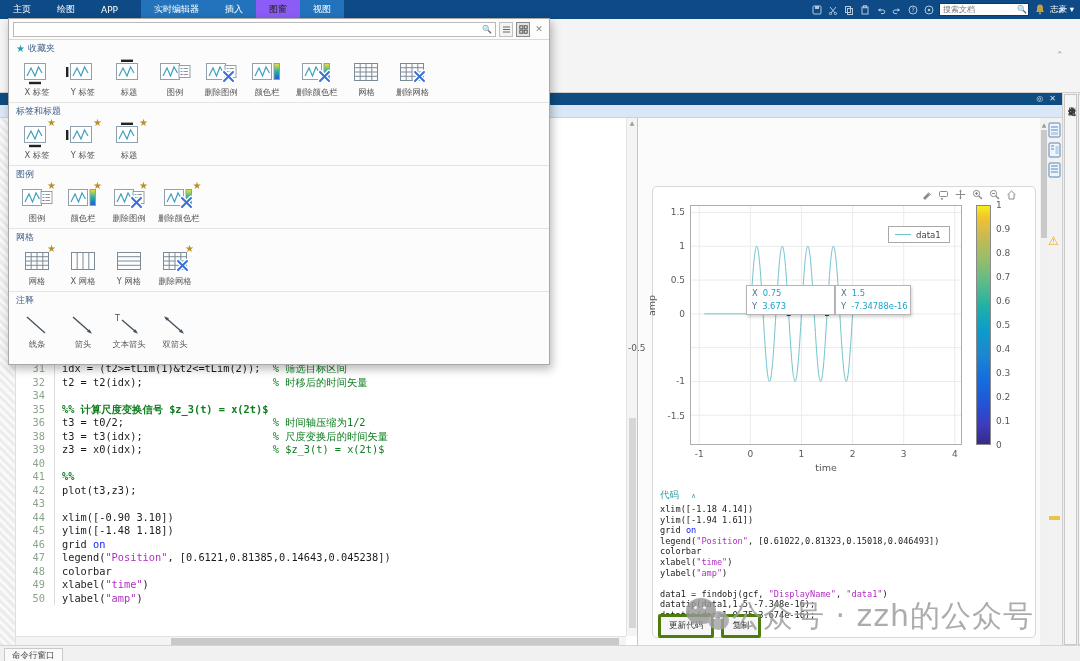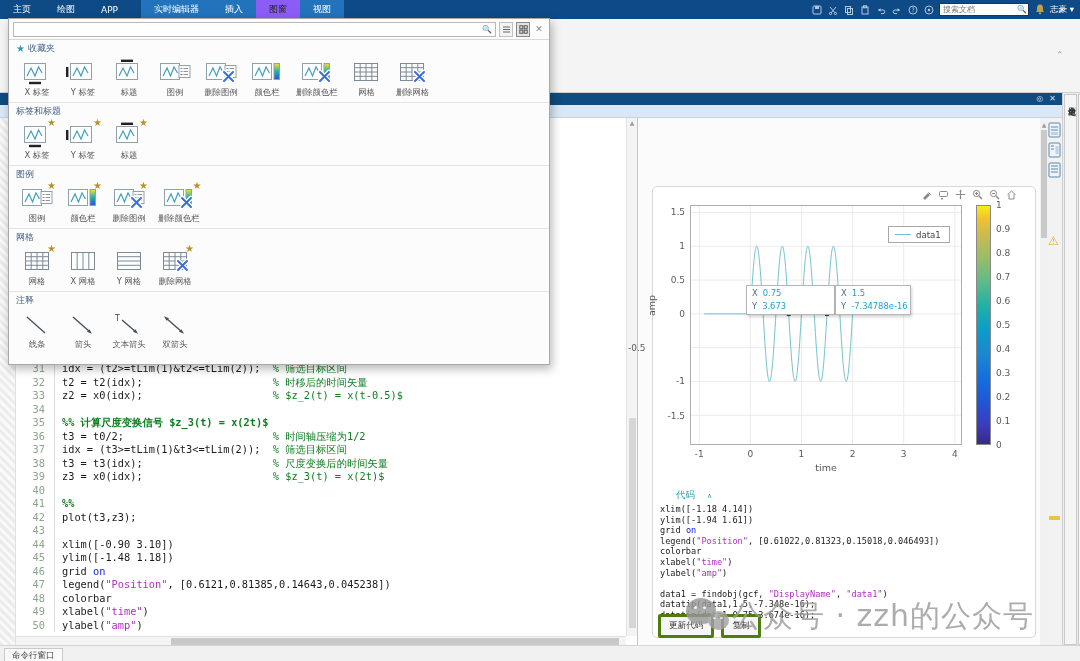--- a/index.html
+++ b/index.html
@@ -71,21 +71,21 @@
   .ticklbl { position:absolute; color:#5a5a5a; font-size:9px; z-index:5; }
   .legendbox { left:888px; top:226px; width:62px; height:17px; border:1px solid #a8a8a8; background:#fff; display:flex; align-items:center; gap:5px; padding:0 6px; z-index:6; }
   .legendbox .sample { width:16px; height:0; border-top:1.3px solid #72c2cd; }
   .legendbox .ltext { font-size:8.6px; color:#444; }
   .cbar { left:976px; top:205px; width:15px; height:240px; border:1px solid #8a8a8a; z-index:4;
     background:linear-gradient(to top,#352a87 0%,#3d3bbd 8%,#2057d8 18%,#1470de 28%,#1d87d0 38%,#0b9dca 48%,#21b1a6 58%,#5dbb8a 68%,#98bd68 78%,#cdba4f 88%,#f2c32f 95%,#f7ef16 100%); }
   .xlabel { left:776px; top:462px; width:100px; text-align:center; color:#555; font-size:9.5px; z-index:5; }
   .ylabel { left:641px; top:300px; color:#555; font-size:9.5px; transform:rotate(-90deg); z-index:5; }
   .datatip { position:absolute; background:#fff; border:1px solid #b5b5b5; box-shadow:1px 2px 3px rgba(0,0,0,.18); padding:1px 5px; z-index:7; font-size:8.4px; line-height:13px; white-space:nowrap; overflow:hidden; }
   .datatip .dl { color:#4d7086; margin-right:5px; } .datatip .dv { color:#1ba3cd; }
-  .codelink { left:660px; top:489px; color:#2b9ca8; font-size:9.5px; z-index:5; display:flex; gap:12px; align-items:center;margin-left:16px; }
+  .codelink { left:660px; top:489px; color:#2b9ca8; font-size:9.5px; z-index:5; display:flex; gap:12px; align-items:center; }
   .figcode { left:660px; top:504px; font-family:"DejaVu Sans Mono","Liberation Mono",monospace; font-size:8.6px; line-height:10.6px; z-index:5; white-space:pre; }
   .figbtns { left:658px; top:614px; display:flex; gap:7px; z-index:5; }
   .figbtn { border:3px solid #4d7c0f; background:#f6f6f6; border-radius:2px; font-size:8.6px; color:#333; padding:3px 8px; }
   .fig-vscroll { left:1040px; top:120px; width:8px; height:523px; background:#f1f1f1; z-index:4; }
   .fig-vthumb { left:1px; top:10px; width:6px; height:108px; background:#c9c9c9; position:absolute; }
 
   
   .outstrip { left:1048px; top:118px; width:14px; height:527px; z-index:4; }
   .outbtn { width:13px; height:16px; margin:4px 0; }
   .warn { color:#e9a800; font-size:12px; position:absolute; left:0; top:116px; }
@@ -204,25 +204,23 @@
       <span>✕</span>
     </div>
   </div>
   <div class="abs substrip"></div>
 
   <div class="abs editor-bg"></div>
   <div class="abs gutter"></div>
   <div class="abs code-lines" id="code-lines">
       <div class="cl-row"><span class="cl-num">31</span><span class="cl-code"><span class="tk-c">idx = (t2&gt;=tLim(1)&amp;t2&lt;=tLim(2));  </span><span class="tk-m">% 筛选目标区间</span></span></div>
       <div class="cl-row"><span class="cl-num">32</span><span class="cl-code"><span class="tk-c">t2 = t2(idx);                     </span><span class="tk-m">% 时移后的时间矢量</span></span></div>
-      <div class="cl-row"><span class="cl-num">33</span><span class="cl-code"><span class="tk-c">z2 = x0(idx);                     </span><span class="tk-m">% $z_2(t) = x(t-0.5)$</span></span></div>
       <div class="cl-row"><span class="cl-num">34</span><span class="cl-code"></span></div>
       <div class="cl-row"><span class="cl-num">35</span><span class="cl-code"><span class="tk-sec">%% 计算尺度变换信号 $z_3(t) = x(2t)$</span></span></div>
       <div class="cl-row"><span class="cl-num">36</span><span class="cl-code"><span class="tk-c">t3 = t0/2;                        </span><span class="tk-m">% 时间轴压缩为1/2</span></span></div>
-      <div class="cl-row"><span class="cl-num">37</span><span class="cl-code"><span class="tk-c">idx = (t3&gt;=tLim(1)&amp;t3&lt;=tLim(2));  </span><span class="tk-m">% 筛选目标区间</span></span></div>
       <div class="cl-row"><span class="cl-num">38</span><span class="cl-code"><span class="tk-c">t3 = t3(idx);                     </span><span class="tk-m">% 尺度变换后的时间矢量</span></span></div>
       <div class="cl-row"><span class="cl-num">39</span><span class="cl-code"><span class="tk-c">z3 = x0(idx);                     </span><span class="tk-m">% $z_3(t) = x(2t)$</span></span></div>
       <div class="cl-row"><span class="cl-num">40</span><span class="cl-code"></span></div>
       <div class="cl-row"><span class="cl-num">41</span><span class="cl-code"><span class="tk-sec">%%</span></span></div>
       <div class="cl-row"><span class="cl-num">42</span><span class="cl-code"><span class="tk-c">plot(t3,z3);</span></span></div>
       <div class="cl-row"><span class="cl-num">43</span><span class="cl-code"></span></div>
       <div class="cl-row"><span class="cl-num">44</span><span class="cl-code"><span class="tk-c">xlim([-0.90 3.10])</span></span></div>
       <div class="cl-row"><span class="cl-num">45</span><span class="cl-code"><span class="tk-c">ylim([-1.48 1.18])</span></span></div>
       <div class="cl-row"><span class="cl-num">46</span><span class="cl-code"><span class="tk-c">grid </span><span class="tk-k">on</span></span></div>
       <div class="cl-row"><span class="cl-num">47</span><span class="cl-code"><span class="tk-c">legend(</span><span class="tk-s">"Position"</span><span class="tk-c">, [0.6121,0.81385,0.14643,0.045238])</span></span></div>

